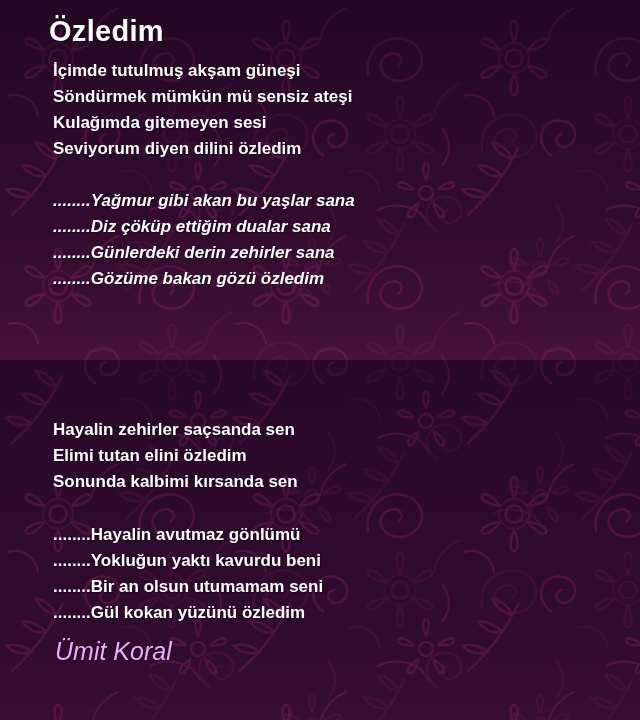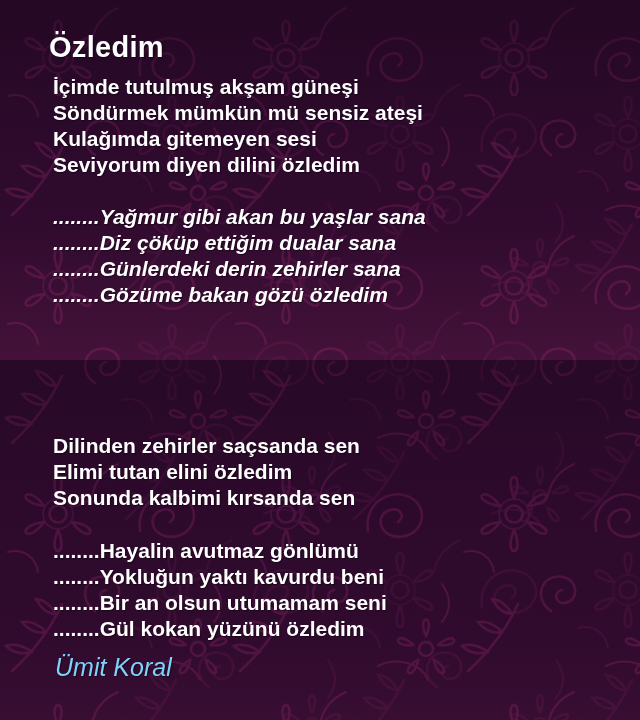--- a/index.html
+++ b/index.html
@@ -25,49 +25,48 @@
     height: 720px;
     display: block;
   }
   .content {
     position: absolute;
     top: 0;
     left: 0;
     right: 0;
     padding: 13px 28px 0 53px;
     color: #ffffff;
-    margin-top: 16px;
   }
   .title {
     margin: 0 0 9px -4px;
     font-size: 29px;
     line-height: 36px;
     font-weight: bold;
     letter-spacing: 0.3px;
     text-shadow: 1px 1px 1px rgba(0,0,0,0.45);
   }
   .stanza { margin: 0; }
   .stanza .line {
-    font-size: 21px;
+    font-size: 17px;
     line-height: 26px;
     font-weight: bold;
     white-space: pre;
     text-shadow: 1px 1px 1px rgba(0,0,0,0.45);
   }
   .stanza-1 { margin-bottom: 26px; }
   .stanza-2 { margin-bottom: 125px; font-style: italic; }
   .stanza-3 { margin-bottom: 27px; }
   .stanza-4 { margin-bottom: 10px; }
   .author {
     margin: 0 0 0 2px;
     font-size: 25px;
     line-height: 30px;
     font-style: italic;
     font-weight: normal;
-    color: #7dd3fc;
+    color: #f0abfc;
     text-shadow: 1px 1px 1px rgba(0,0,0,0.4);
   }
 </style>
 </head>
 <body>
 
 <div class="page">
 
   <svg class="bg" width="640" height="720" viewBox="0 0 640 720" xmlns="http://www.w3.org/2000/svg">
     <defs>
@@ -135,21 +134,21 @@
     </div>
 
     <div class="stanza stanza-2">
       <div class="line">........Yağmur gibi akan bu yaşlar sana</div>
       <div class="line">........Diz çöküp ettiğim dualar sana</div>
       <div class="line">........Günlerdeki derin zehirler sana</div>
       <div class="line">........Gözüme bakan gözü özledim</div>
     </div>
 
     <div class="stanza stanza-3">
-      <div class="line">Dilinden zehirler saçsanda sen</div>
+      <div class="line">Hayalin zehirler saçsanda sen</div>
       <div class="line">Elimi tutan elini özledim</div>
       <div class="line">Sonunda kalbimi kırsanda sen</div>
     </div>
 
     <div class="stanza stanza-4">
       <div class="line">........Hayalin avutmaz gönlümü</div>
       <div class="line">........Yokluğun yaktı kavurdu beni</div>
       <div class="line">........Bir an olsun utumamam seni</div>
       <div class="line">........Gül kokan yüzünü özledim</div>
     </div>

